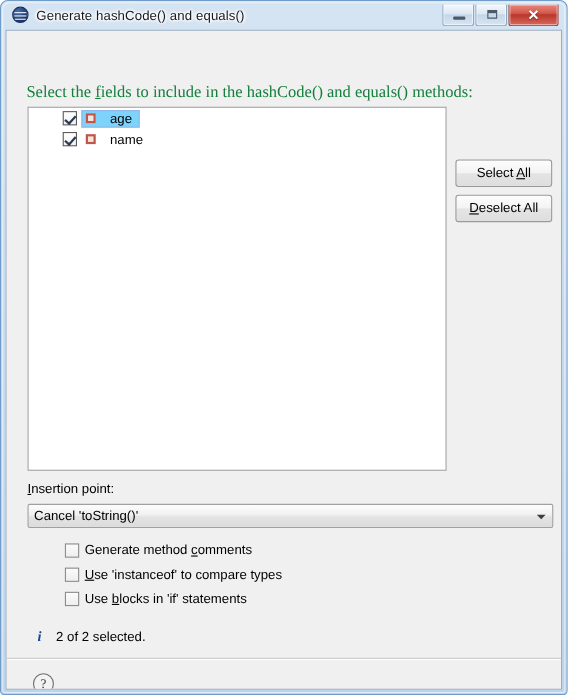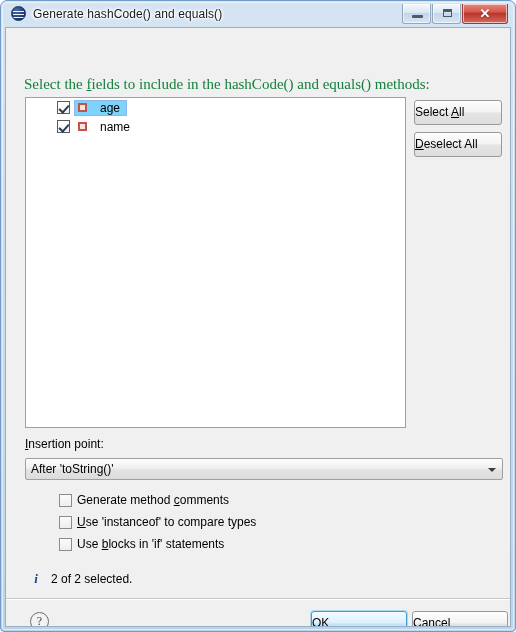--- a/index.html
+++ b/index.html
@@ -224,23 +224,24 @@
 
   
   .btn {
     box-sizing: border-box;
     border: 1px solid #9a9a9a;
     border-radius: 3px;
     background: linear-gradient(180deg, #fdfdfd 0%, #f3f3f3 48%, #e4e4e4 52%, #dedede 100%);
     font-size: 12px;
     color: #000000;
     font-family: "Liberation Sans", sans-serif;
-    text-align: left;
+    text-align: center;
     white-space: nowrap;
     cursor: default;
+    margin-top: 45px;
   }
   .side-btn {
     position: absolute;
     left: 408px;
     width: 88px;
     height: 25px;
     line-height: 23px;
   }
   .side-btn.select-all   { top: 72px; }
   .side-btn.deselect-all { top: 104px; }
@@ -420,21 +421,21 @@
         </div>
       </div>
 
       <div class="btn side-btn select-all"><span>Select </span><span class="mn">A</span><span>ll</span></div>
 
       <div class="btn side-btn deselect-all"><span></span><span class="mn">D</span><span>eselect All</span></div>
 
       <div class="insertion-label"><span class="mn">I</span><span>nsertion point:</span></div>
 
       <div class="combo">
-        <span class="combo-text">After 'toString()'</span>
+        <span class="combo-text">Cancel 'toString()'</span>
         <span class="combo-arrow"></span>
       </div>
 
       <div class="opt o1">
         <span class="cb-sq"></span>
         <span><span>Generate method </span><span class="mn">c</span><span>omments</span></span>
       </div>
 
       <div class="opt o2">
         <span class="cb-sq"></span>

